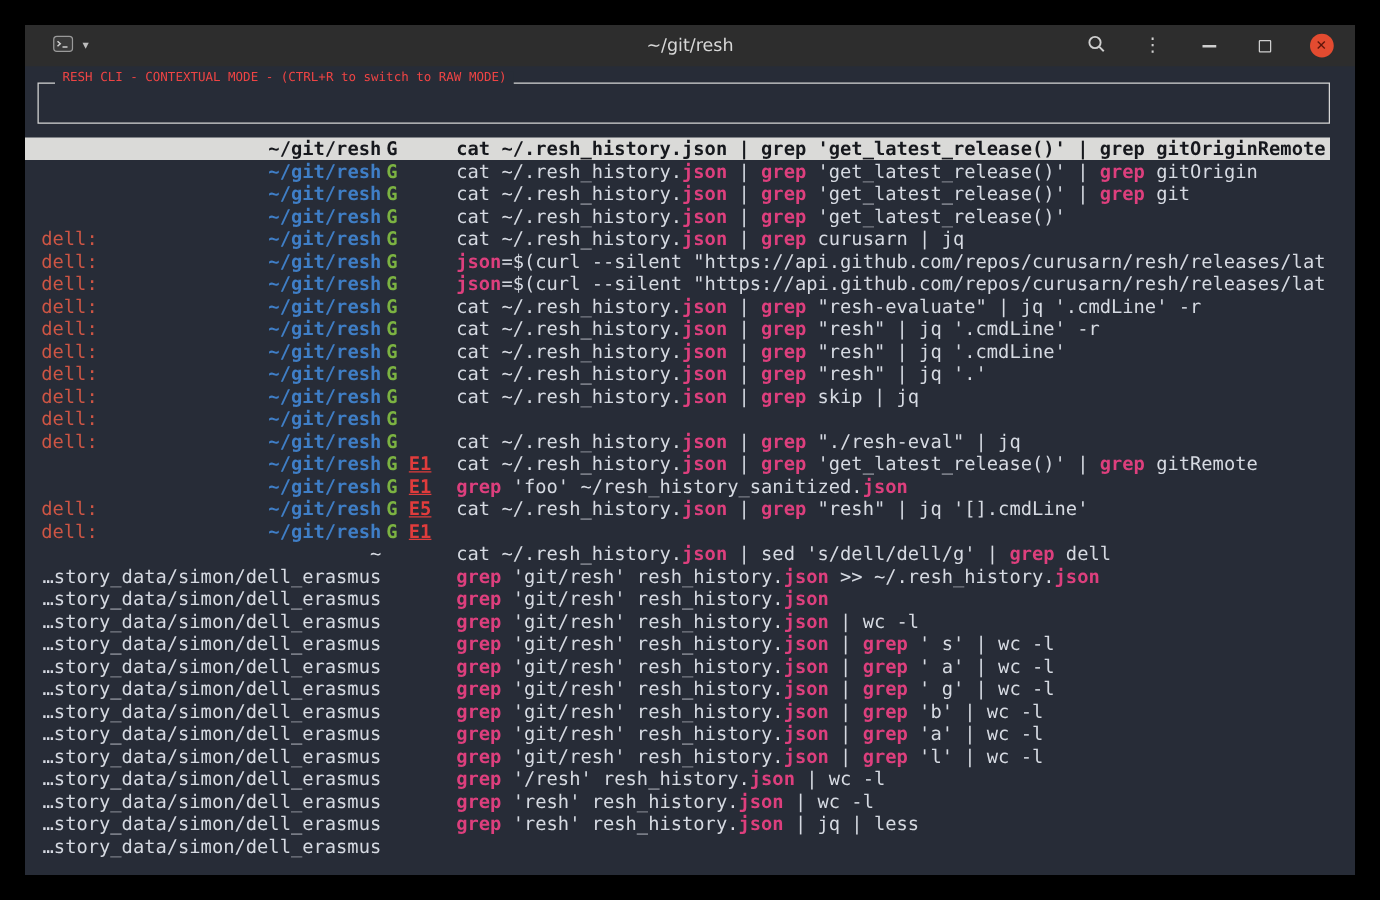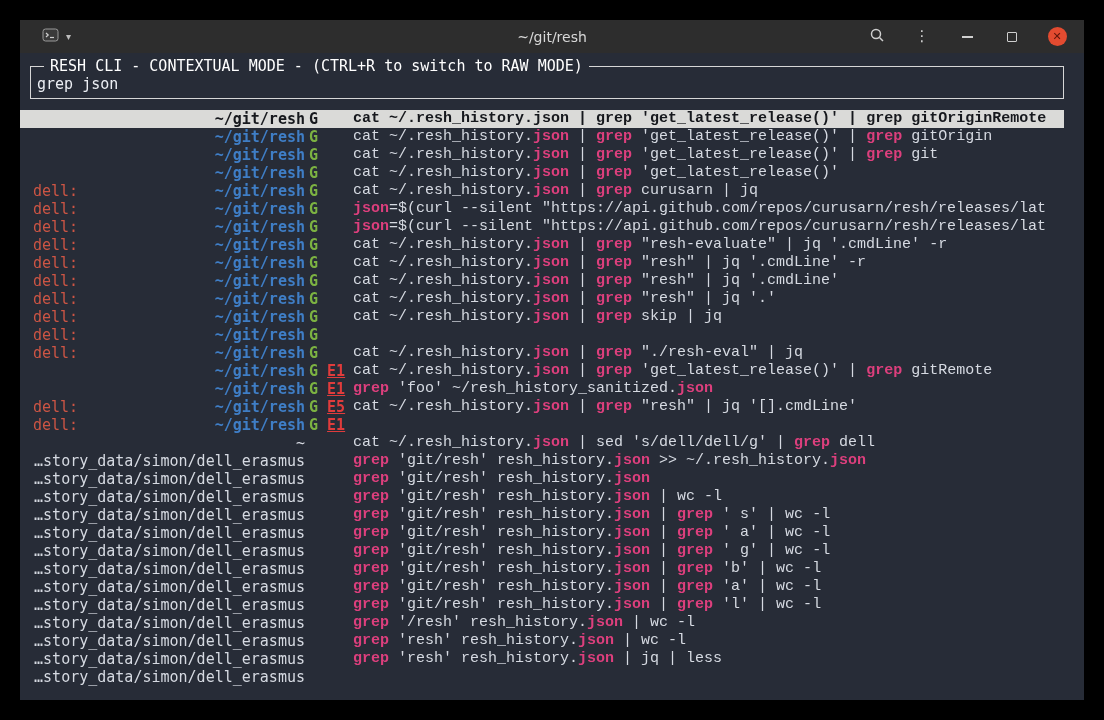--- a/index.html
+++ b/index.html
@@ -27,35 +27,35 @@
   .kebab{color:#cfcfcf;font-size:15px;line-height:1;}
   .min-bar{width:11px;height:2px;background:#cfcfcf;}
   .restore-box{width:10px;height:10px;border:1.5px solid #cfcfcf;border-radius:1px;}
   .close-circle{width:19px;height:19px;border-radius:50%;background:var(--close-button);
                 display:flex;align-items:center;justify-content:center;
                 color:#5c150a;font-size:11px;font-weight:bold;line-height:1;}
   
   .panel{margin:13px 20px 0 10px;border:1px solid var(--panel-border);
          position:relative;height:33px;}
   .panel-title{position:absolute;top:-10px;left:13px;background:var(--terminal-bg);
-               padding:0 6px;color:#ffffff;font-size:15px;white-space:pre;}
+               padding:0 6px;color:#ef4444;font-size:10px;white-space:pre;}
   .panel-query{padding:8px 0 0 6px;color:#eceff4;font-size:15px;white-space:pre;}
   
   .list{margin-top:11px;}
   .row{display:flex;align-items:center;height:18px;padding-left:13px;margin-right:20px;
        font-size:15px;line-height:18px;white-space:pre;overflow:hidden;color:var(--text);}
   .hostdir{display:inline-flex;justify-content:space-between;width:272px;flex:none;
            overflow:hidden;white-space:pre;}
   .host{color:var(--host);}
   .dir.repo{color:var(--directory);font-weight:bold;}
   .dir.plain{color:var(--text);}
   .flags{width:44px;flex:none;margin-left:4px;font-weight:bold;white-space:pre;}
   .flag.git{color:var(--git-flag);}
   .flag.err{color:var(--error-flag);text-decoration:underline;}
-  .cmd{flex:none;white-space:pre;font-family:Liberation Mono, monospace;}
+  .cmd{margin-left:12px;flex:none;white-space:pre;}
   .hl{color:var(--match);font-weight:bold;}
   .row.selected{background:var(--selected-bg);}
   .row.selected .host,.row.selected .dir,.row.selected .flag,
   .row.selected .cmd,.row.selected .hl{color:var(--selected-text);font-weight:bold;}
 </style>
 </head>
 <body>
 
 <div class="window">
 
@@ -92,21 +92,20 @@
         <span class="restore-box"></span>
       </div>
       <div class="tb-btn">
         <span class="close-circle">✕</span>
       </div>
     </div>
   </div>
 
   <div class="panel">
     <span class="panel-title">RESH CLI - CONTEXTUAL MODE - (CTRL+R to switch to RAW MODE)</span>
-    <div class="panel-query">grep json</div>
   </div>
 
   <div class="list">
       <div class="row selected"><span class="hostdir"><span class="host"></span><span class="dir repo">~/git/resh</span></span><span class="flags"><span class="flag git">G</span></span><span class="cmd"><span>cat ~/.resh_history.</span><span class="hl">json</span><span> | </span><span class="hl">grep</span><span> 'get_latest_release()' | </span><span class="hl">grep</span><span> gitOriginRemote</span></span></div>
       <div class="row"><span class="hostdir"><span class="host"></span><span class="dir repo">~/git/resh</span></span><span class="flags"><span class="flag git">G</span></span><span class="cmd"><span>cat ~/.resh_history.</span><span class="hl">json</span><span> | </span><span class="hl">grep</span><span> 'get_latest_release()' | </span><span class="hl">grep</span><span> gitOrigin</span></span></div>
       <div class="row"><span class="hostdir"><span class="host"></span><span class="dir repo">~/git/resh</span></span><span class="flags"><span class="flag git">G</span></span><span class="cmd"><span>cat ~/.resh_history.</span><span class="hl">json</span><span> | </span><span class="hl">grep</span><span> 'get_latest_release()' | </span><span class="hl">grep</span><span> git</span></span></div>
       <div class="row"><span class="hostdir"><span class="host"></span><span class="dir repo">~/git/resh</span></span><span class="flags"><span class="flag git">G</span></span><span class="cmd"><span>cat ~/.resh_history.</span><span class="hl">json</span><span> | </span><span class="hl">grep</span><span> 'get_latest_release()'</span></span></div>
       <div class="row"><span class="hostdir"><span class="host">dell:</span><span class="dir repo">~/git/resh</span></span><span class="flags"><span class="flag git">G</span></span><span class="cmd"><span>cat ~/.resh_history.</span><span class="hl">json</span><span> | </span><span class="hl">grep</span><span> curusarn | jq</span></span></div>
       <div class="row"><span class="hostdir"><span class="host">dell:</span><span class="dir repo">~/git/resh</span></span><span class="flags"><span class="flag git">G</span></span><span class="cmd"><span class="hl">json</span><span>=$(curl --silent "https://api.github.com/repos/curusarn/resh/releases/lat</span></span></div>
       <div class="row"><span class="hostdir"><span class="host">dell:</span><span class="dir repo">~/git/resh</span></span><span class="flags"><span class="flag git">G</span></span><span class="cmd"><span class="hl">json</span><span>=$(curl --silent "https://api.github.com/repos/curusarn/resh/releases/lat</span></span></div>

